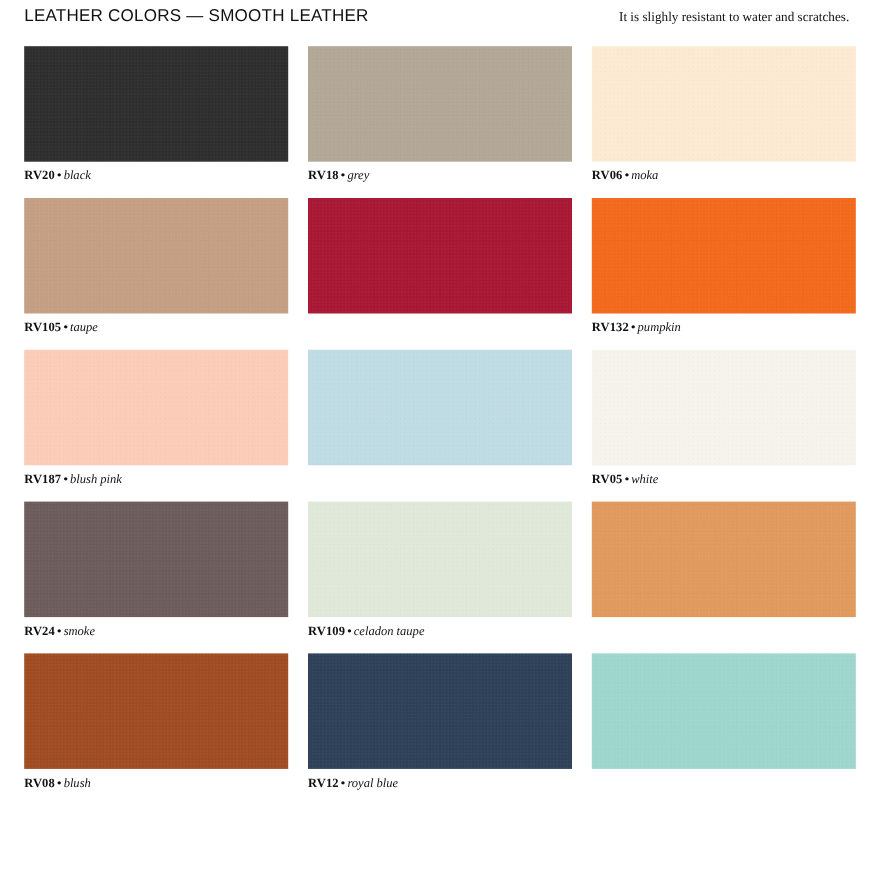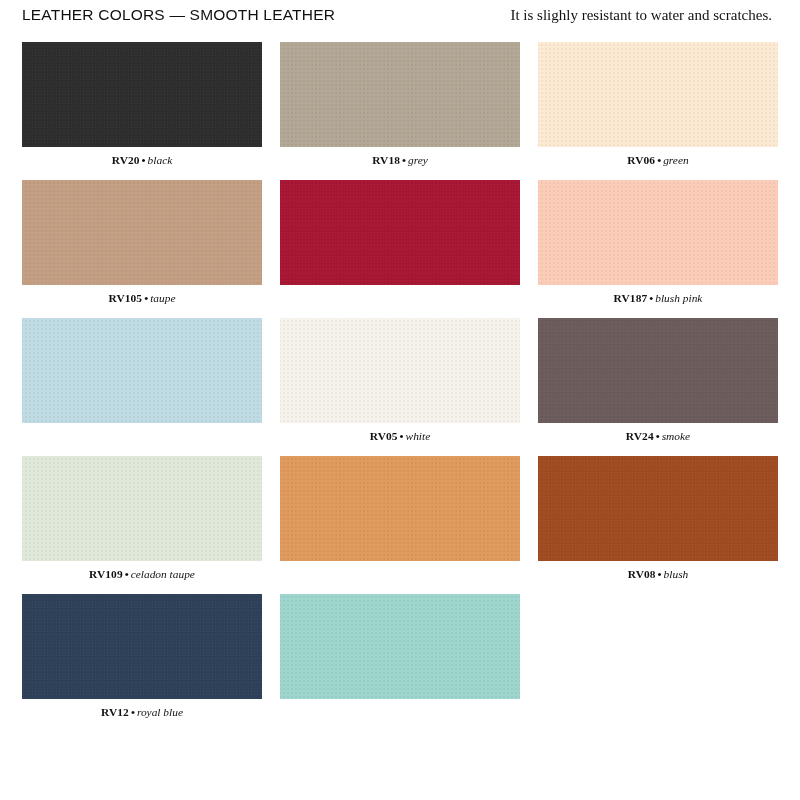--- a/index.html
+++ b/index.html
@@ -35,21 +35,21 @@
   .header-title {
     font-family: "Liberation Sans", sans-serif;
     font-size: 15.5px;
     font-weight: 400;
     letter-spacing: 0.2px;
     color: #111111;
     white-space: nowrap;
   }
   .header-note {
     font-family: "Liberation Serif", serif;
-    font-size: 15px;
+    font-size: 12px;
     font-weight: 400;
     color: #111111;
     white-space: nowrap;
     padding-right: 6px;
   }
 
   
   .grid {
     display: grid;
     grid-template-columns: repeat(3, 240px);
@@ -80,21 +80,21 @@
     pointer-events: none;
     background-image:
       radial-gradient(rgba(255,255,255,0.055) 0.7px, transparent 0.8px),
       radial-gradient(rgba(0,0,0,0.055) 0.7px, transparent 0.8px);
     background-size: 3px 3px, 4px 4px;
     background-position: 0 0, 2px 1px;
     opacity: 0.85;
   }
 
   .caption {
-    text-align: center;
+    text-align: left;
     margin-top: 6px;
     font-size: 11.4px;
     line-height: 14px;
     color: #111111;
     white-space: nowrap;
   }
   .caption .code {
     font-family: "Liberation Serif", serif;
     font-weight: 700;
     letter-spacing: 0.1px;
@@ -124,28 +124,32 @@
       <div class="cell">
         <div class="swatch" style="background: rgb(46, 46, 46);"></div>
         <div class="caption"><span class="code">RV20</span><span class="sep">•</span><span class="name">black</span></div>
       </div>
       <div class="cell">
         <div class="swatch" style="background: rgb(179, 167, 150);"></div>
         <div class="caption"><span class="code">RV18</span><span class="sep">•</span><span class="name">grey</span></div>
       </div>
       <div class="cell">
         <div class="swatch" style="background: rgb(253, 234, 211);"></div>
-        <div class="caption"><span class="code">RV06</span><span class="sep">•</span><span class="name">green</span></div>
+        <div class="caption"><span class="code">RV06</span><span class="sep">•</span><span class="name">moka</span></div>
       </div>
       <div class="cell">
         <div class="swatch" style="background: rgb(196, 159, 131);"></div>
         <div class="caption"><span class="code">RV105</span><span class="sep">•</span><span class="name">taupe</span></div>
       </div>
       <div class="cell">
         <div class="swatch" style="background: rgb(168, 24, 52);"></div>
+      </div>
+      <div class="cell">
+        <div class="swatch" style="background: rgb(242, 106, 27);"></div>
+        <div class="caption"><span class="code">RV132</span><span class="sep">•</span><span class="name">pumpkin</span></div>
       </div>
       <div class="cell">
         <div class="swatch" style="background: rgb(251, 205, 184);"></div>
         <div class="caption"><span class="code">RV187</span><span class="sep">•</span><span class="name">blush pink</span></div>
       </div>
       <div class="cell">
         <div class="swatch" style="background: rgb(191, 219, 228);"></div>
       </div>
       <div class="cell">
         <div class="swatch" style="background: rgb(246, 242, 236);"></div>

